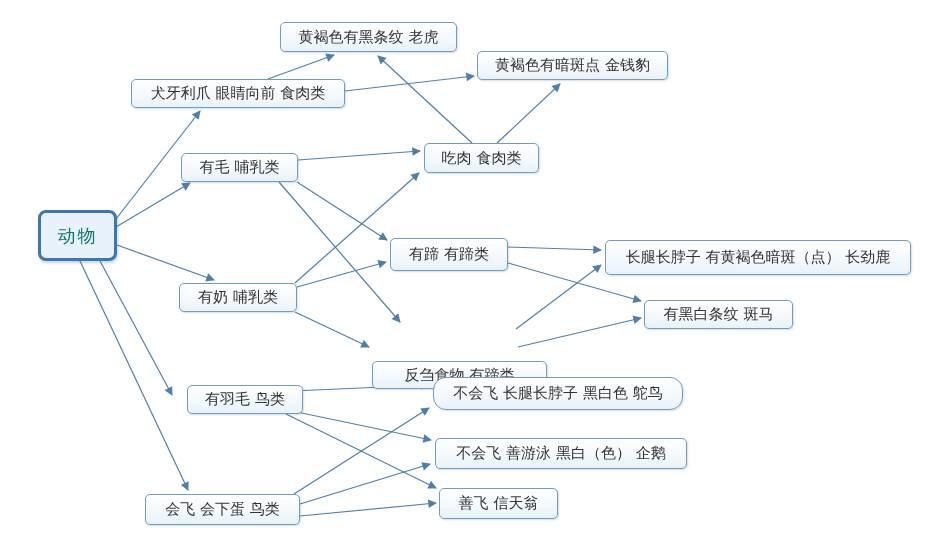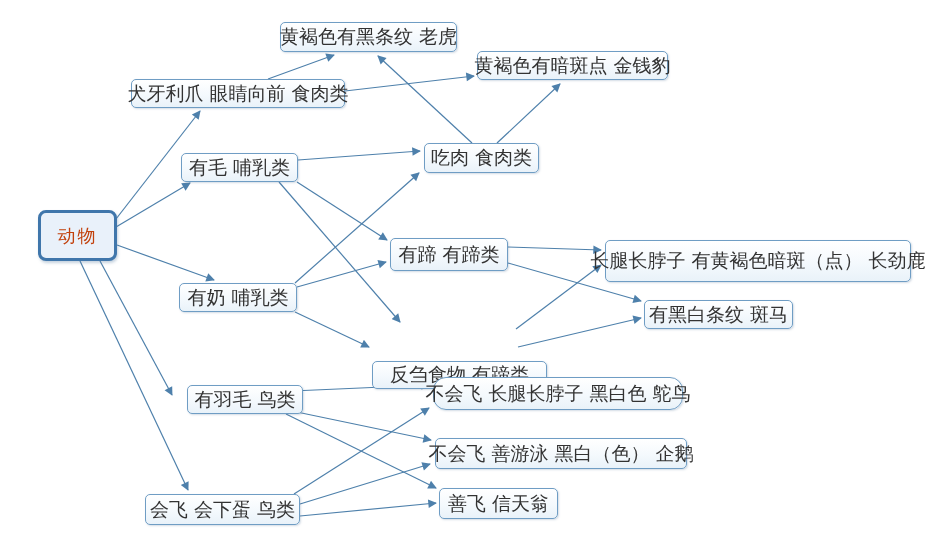--- a/index.html
+++ b/index.html
@@ -6,28 +6,28 @@
   .stage{
     position:relative;width:945px;height:550px;background:#ffffff;overflow:hidden;
     font-family:"DejaVu Sans","Liberation Sans",sans-serif;
   }
   .edges{position:absolute;left:0;top:0;width:945px;height:550px;}
   .node{
     position:absolute;box-sizing:border-box;
     display:flex;align-items:center;justify-content:center;
     border:1.4px solid #6f9dc4;border-radius:5px;
     background:linear-gradient(180deg,#ffffff 0%,#f4f9fd 55%,#e9f2f9 100%);
-    color:#333333;font-size:19px;white-space:nowrap;
+    color:#333333;font-size:15px;white-space:nowrap;
     box-shadow:1px 1px 2px rgba(100,130,160,0.28);
     cursor:default;
   }
   .node.root{
     border:3px solid #3f76ab;border-radius:8px;
     background:#e9f1fa;
-    font-size:18px;color:#c2410c;letter-spacing:2px;
+    font-size:18px;color:#0f766e;letter-spacing:2px;
     box-shadow:1px 2px 3px rgba(90,125,160,0.35);
   }
 </style>
 </head>
 <body>
 
 <div class="stage" style="background: rgb(255, 255, 255);">
   <svg class="edges" width="945" height="550" viewBox="0 0 945 550" xmlns="http://www.w3.org/2000/svg">
     <defs>
       <marker id="arrowhead" viewBox="0 0 10 10" refX="8.5" refY="5" markerWidth="8" markerHeight="8" orient="auto">
@@ -61,21 +61,21 @@
       <line x1="300" y1="516" x2="436" y2="503" stroke="#4e80ab" stroke-width="1.2" marker-end="url(#arrowhead)"></line>
     </svg>
 
 <div class="node root" style="left: 38px; top: 210px; width: 79px; height: 51px;">动物</div>
     <div class="node" style="left: 131px; top: 79px; width: 214px; height: 29px;">犬牙利爪 眼睛向前 食肉类</div>
     <div class="node" style="left: 280px; top: 22px; width: 177px; height: 30px;">黄褐色有黑条纹 老虎</div>
     <div class="node" style="left: 477px; top: 51px; width: 191px; height: 29px;">黄褐色有暗斑点 金钱豹</div>
     <div class="node" style="left: 181px; top: 153px; width: 117px; height: 29px;">有毛 哺乳类</div>
     <div class="node" style="left: 424px; top: 143px; width: 115px; height: 30px;">吃肉 食肉类</div>
     <div class="node" style="left: 390px; top: 238px; width: 118px; height: 33px;">有蹄 有蹄类</div>
-    <div class="node" style="left: 605px; top: 240px; width: 306px; height: 42px;">长腿长脖子 有黄褐色暗斑（点） 长劲鹿</div>
+    <div class="node" style="left: 605px; top: 240px; width: 306px; height: 35px;">长腿长脖子 有黄褐色暗斑（点） 长劲鹿</div>
     <div class="node" style="left: 644px; top: 300px; width: 149px; height: 29px;">有黑白条纹 斑马</div>
     <div class="node" style="left: 179px; top: 283px; width: 118px; height: 29px;">有奶 哺乳类</div>
     <div class="node" style="left: 372px; top: 325px; width: 175px; height: 28px; margin-top: 36px;">反刍食物 有蹄类</div>
     <div class="node" style="left: 176px; top: 385px; width: 116px; height: 29px; margin-left: 11px;">有羽毛 鸟类</div>
     <div class="node" style="left: 145px; top: 494px; width: 155px; height: 31px;">会飞 会下蛋 鸟类</div>
     <div class="node" style="left: 433px; top: 377px; width: 250px; height: 33px; border-radius: 13px;">不会飞 长腿长脖子 黑白色 鸵鸟</div>
     <div class="node" style="left: 435px; top: 438px; width: 252px; height: 31px;">不会飞 善游泳 黑白（色） 企鹅</div>
     <div class="node" style="left: 439px; top: 488px; width: 119px; height: 31px;">善飞 信天翁</div>
   </div>
 

